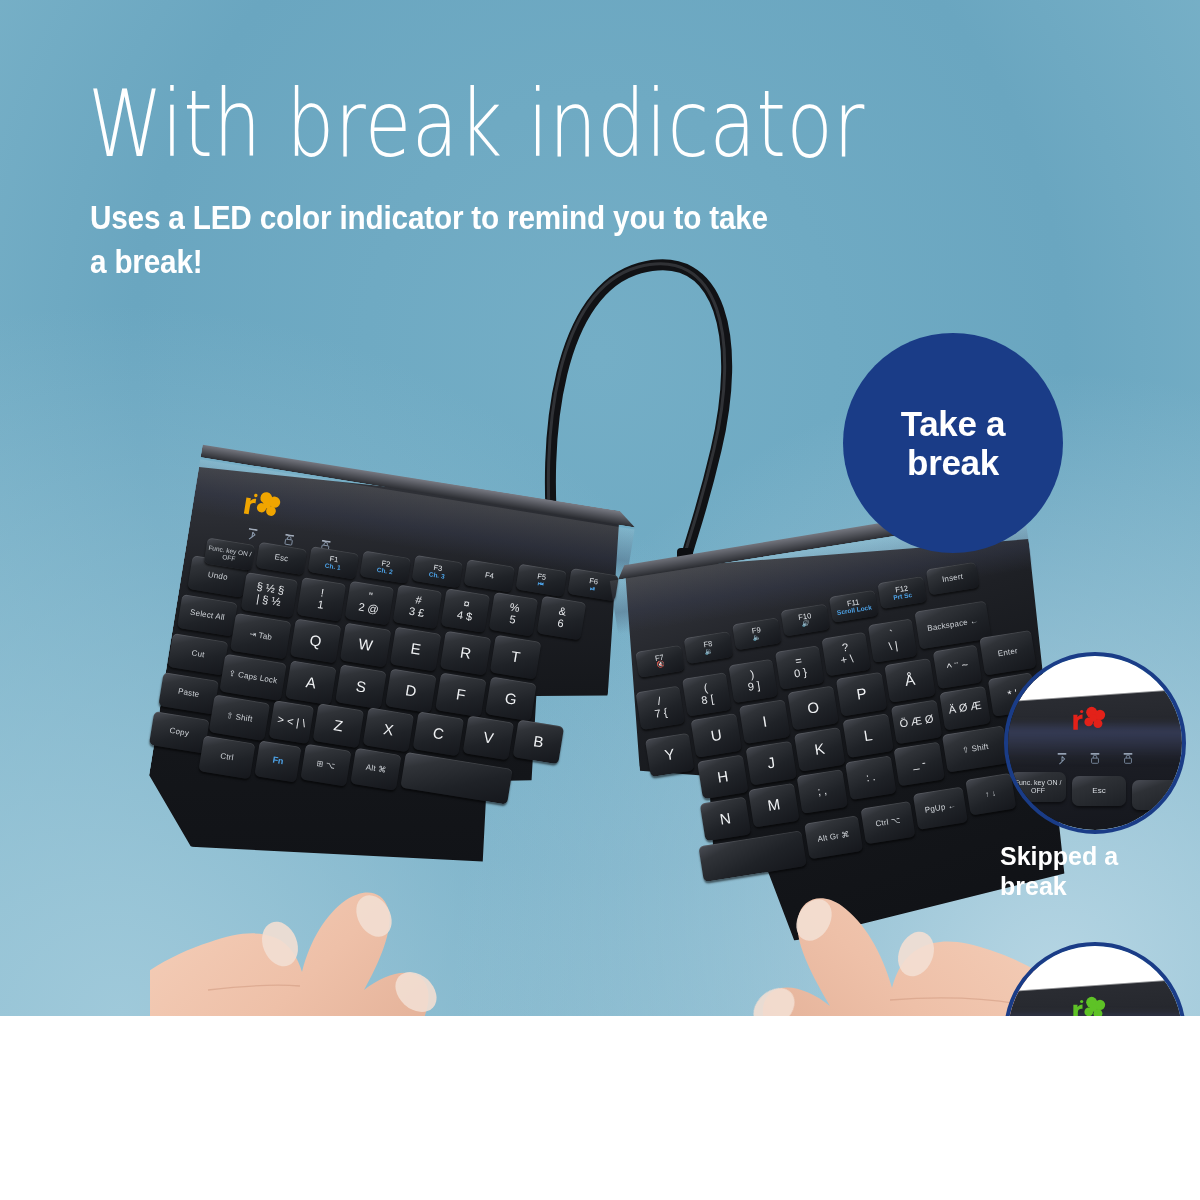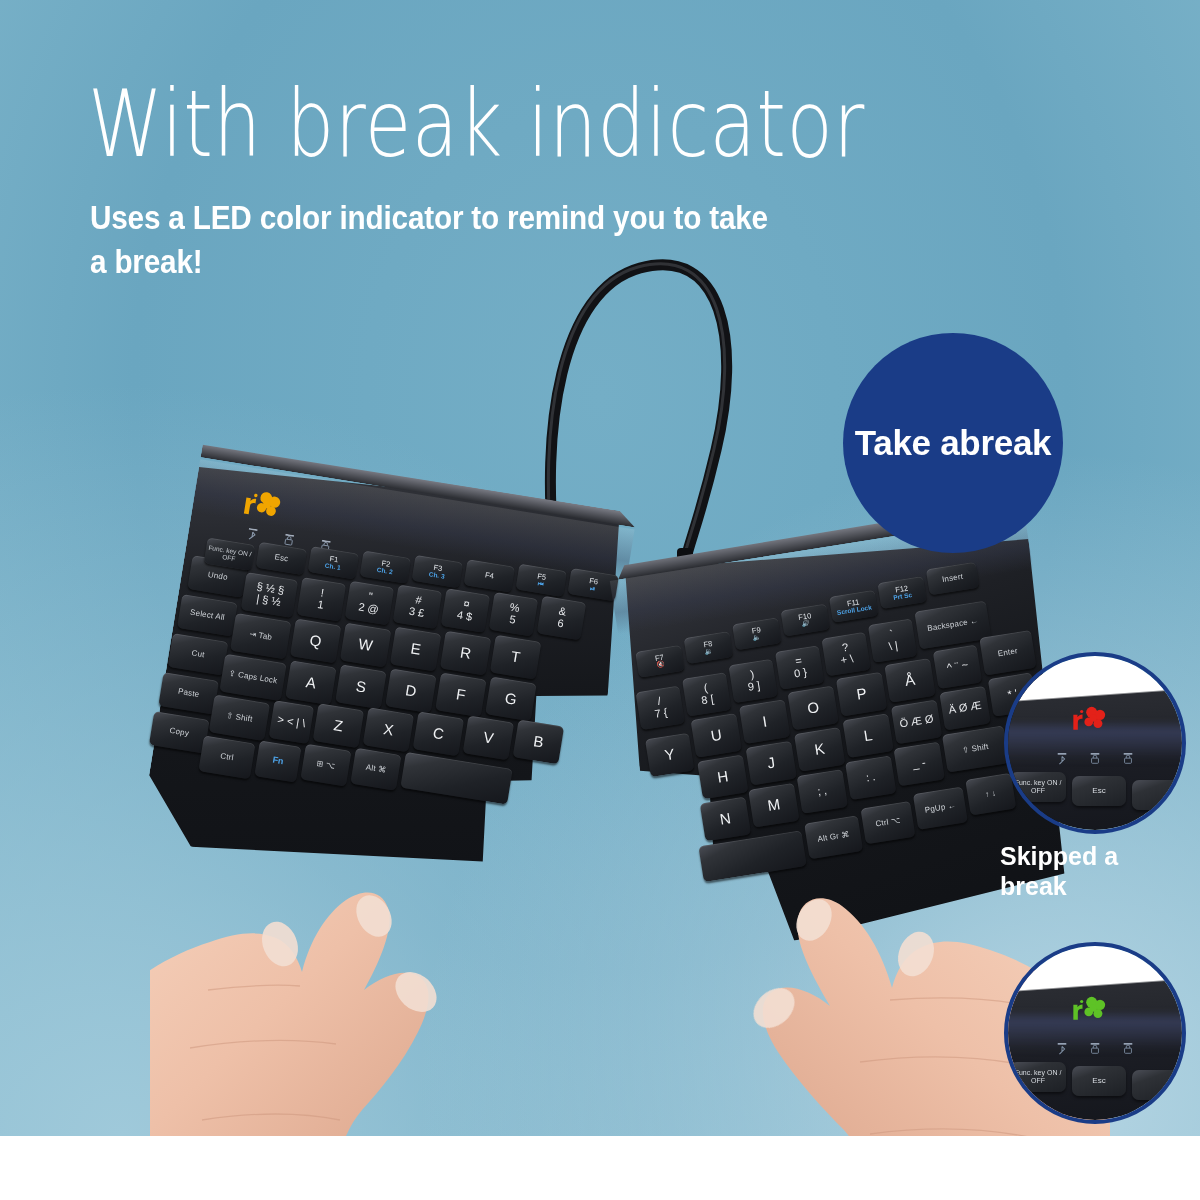--- a/index.html
+++ b/index.html
@@ -2,21 +2,21 @@
 <html><head>
 <meta charset="utf-8">
 <style>
   html,body{margin:0;padding:0;}
   body{
     width:1200px;height:1200px;overflow:hidden;
     font-family:"Liberation Sans", sans-serif;
     position:relative;
   }
   #stage{
-    position:absolute;inset:0;width:1200px;height:1136px;overflow:hidden;
+    position:absolute;inset:0;width:1200px;height:1016px;overflow:hidden;
     background:
       radial-gradient(circle at 88% 96%, #b5d5e3 0%, rgba(181,213,227,0) 42%),
       radial-gradient(circle at 10% 100%, #9fc9da 0%, rgba(159,201,218,0) 48%),
       radial-gradient(ellipse at 50% 35%, #74aec6 0%, #6aa6c0 55%, #7fb6cb 100%);
   }
 
   
   .title{
     position:absolute;left:88px;top:78px;
     font-size:78px;line-height:1.0;
@@ -88,21 +88,21 @@
   
   .rgo{position:absolute;width:54px;height:34px;}
   .led-row{position:absolute;display:flex;gap:26px;}
   .led{width:11px;height:12px;opacity:.85;}
 
   
   .badge{
     position:absolute;left:843px;top:333px;width:220px;height:220px;
     border-radius:50%;
     display:flex;align-items:center;justify-content:center;
-    flex-direction:row;
+    flex-direction:column;
     color:#fff;font-weight:bold;font-size:35px;line-height:1.12;
     text-align:center;letter-spacing:-0.3px;
   }
 
   
   .inset{
     position:absolute;border-radius:50%;overflow:hidden;
     box-sizing:border-box;
   }
   .inset-photo{

